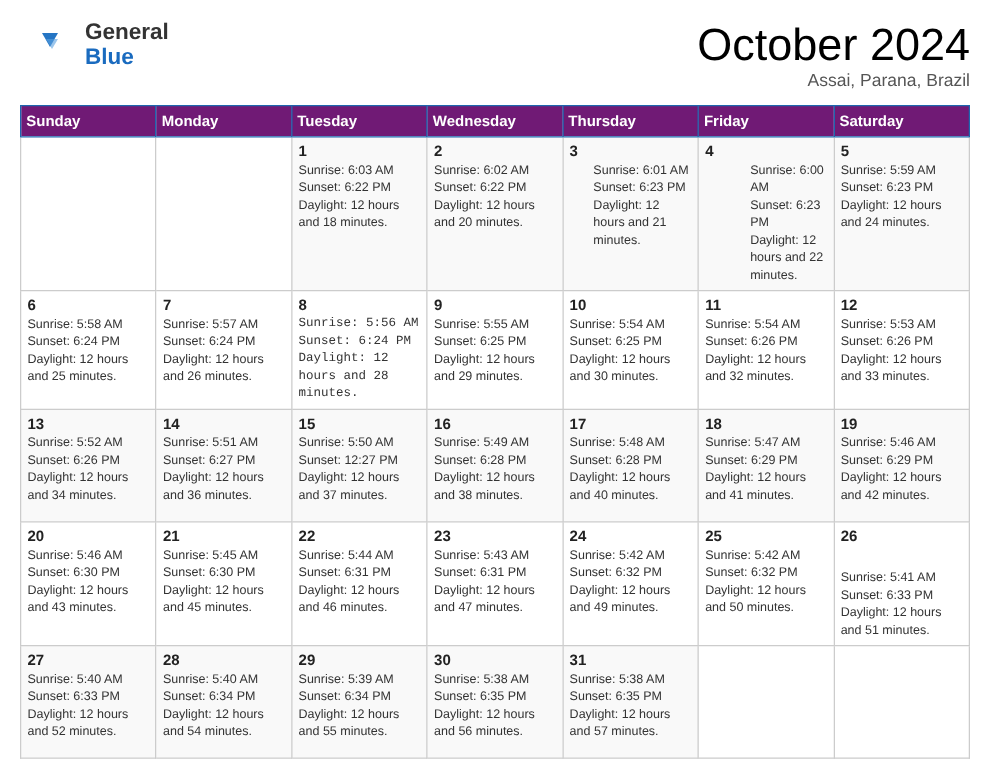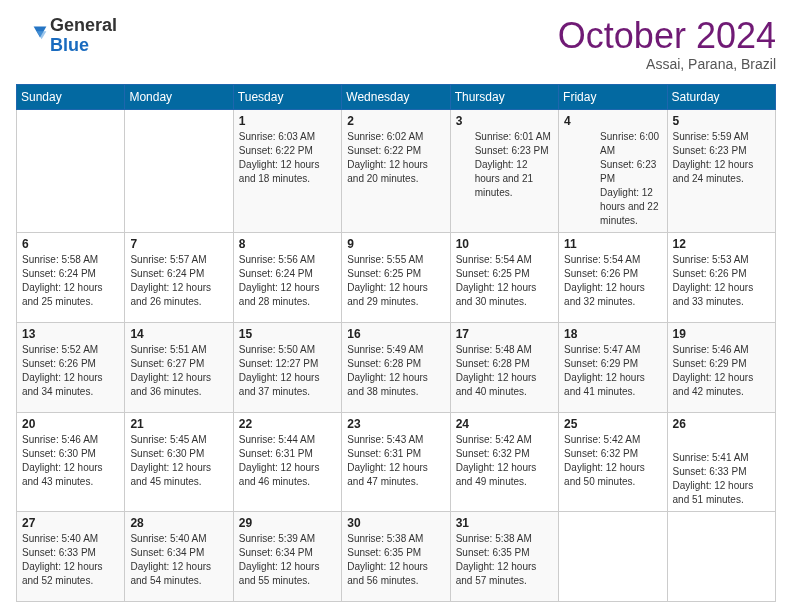--- a/index.html
+++ b/index.html
@@ -12,56 +12,56 @@
     }
     .header {
       display: flex;
       justify-content: space-between;
       align-items: flex-start;
       margin-bottom: 12px;
     }
     .logo {
       display: flex;
       align-items: center;
-      gap: 2px;
+      gap: 20px;
     }
     .logo-text {
       font-size: 18px;
       font-weight: bold;
       line-height: 1.1;
     }
     .logo-general { color: #333; }
     .logo-blue { color: #1a6bbf; }
     .logo-icon {
       width: 32px;
       height: 32px;
     }
     .title-block { text-align: right; }
     .month-title {
       font-size: 36px;
       font-weight: 300;
-      color: #701a75;
+      color: #000000;
       line-height: 1.1;
     }
     .subtitle {
       font-size: 14px;
       color: #555;
     }
     .calendar {
       width: 100%;
       border-collapse: collapse;
       font-size: 10.5px;
     }
     .calendar thead th {
-      background: #0369a1;
+      background: #701a75;
       color: #fff;
       padding: 5px 4px;
       text-align: left;
       font-size: 12px;
-      font-weight: 400;
+      font-weight: 700;
       border: 1px solid #1e66ae;
     }
     .calendar tbody td {
       border: 1px solid #ccc;
       vertical-align: top;
       padding: 4px 5px;
       width: calc(100% / 7);
       min-height: 80px;
       height: 90px;
     }
@@ -159,21 +159,21 @@
 Daylight: 12 hours and 25 minutes.</div>
         </td>
         <td>
           <div class="day-number">7</div>
           <div class="day-info" style="white-space: pre-line;">Sunrise: 5:57 AM
 Sunset: 6:24 PM
 Daylight: 12 hours and 26 minutes.</div>
         </td>
         <td>
           <div class="day-number">8</div>
-          <div class="day-info" style="white-space: pre-line;">Sunrise: 5:56 AM
+          <div class="day-info" style="white-space: pre-line; font-family: Liberation Mono, monospace;">Sunrise: 5:56 AM
 Sunset: 6:24 PM
 Daylight: 12 hours and 28 minutes.</div>
         </td>
         <td>
           <div class="day-number">9</div>
           <div class="day-info" style="white-space: pre-line;">Sunrise: 5:55 AM
 Sunset: 6:25 PM
 Daylight: 12 hours and 29 minutes.</div>
         </td>
         <td>

